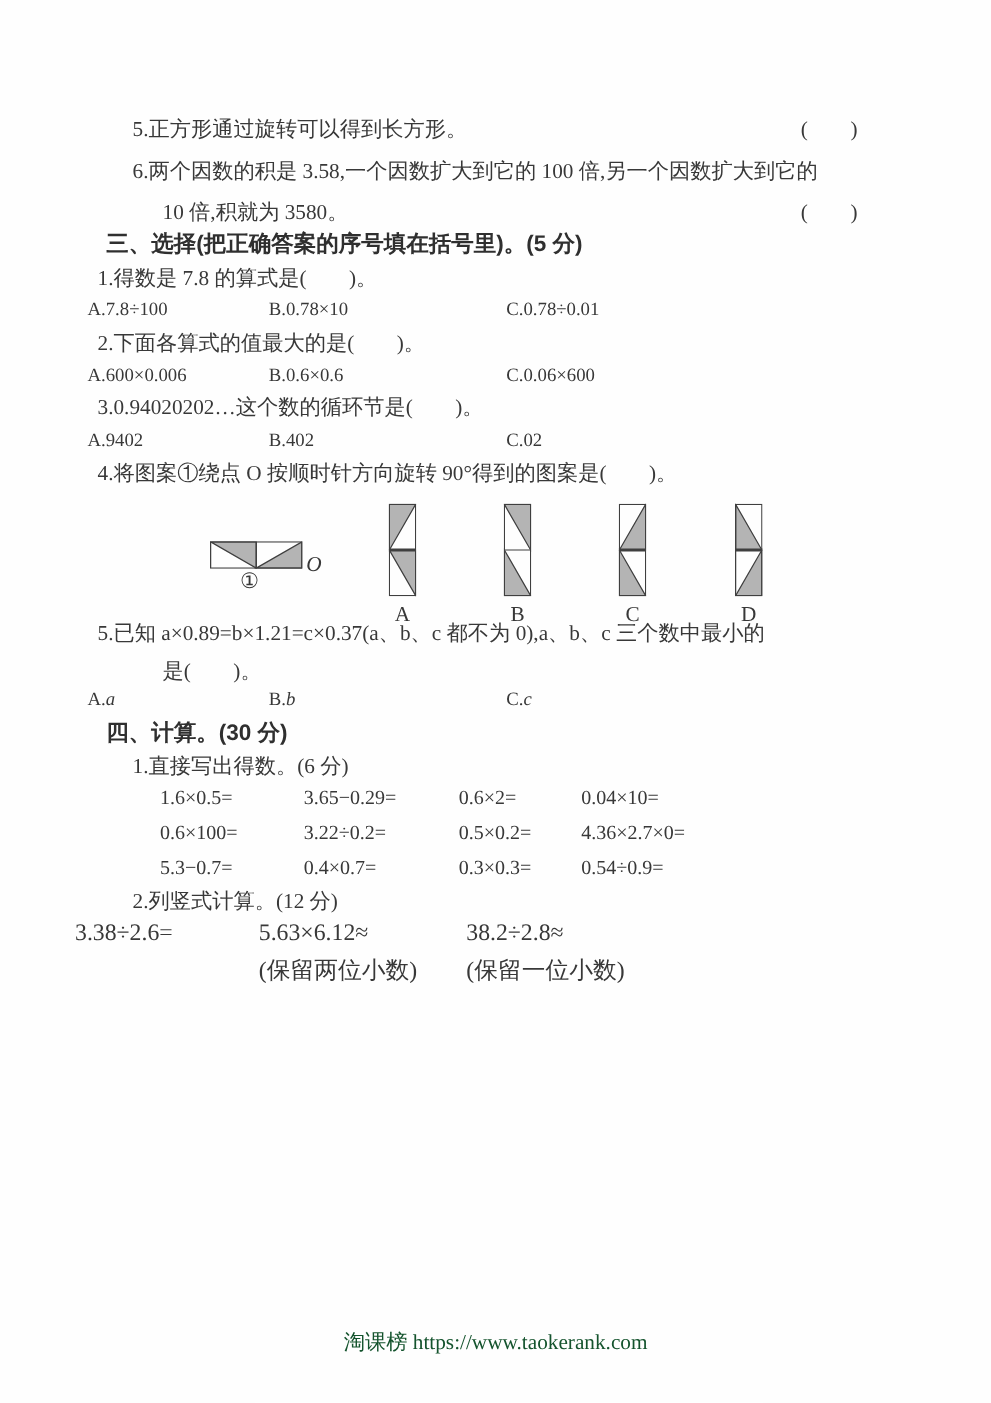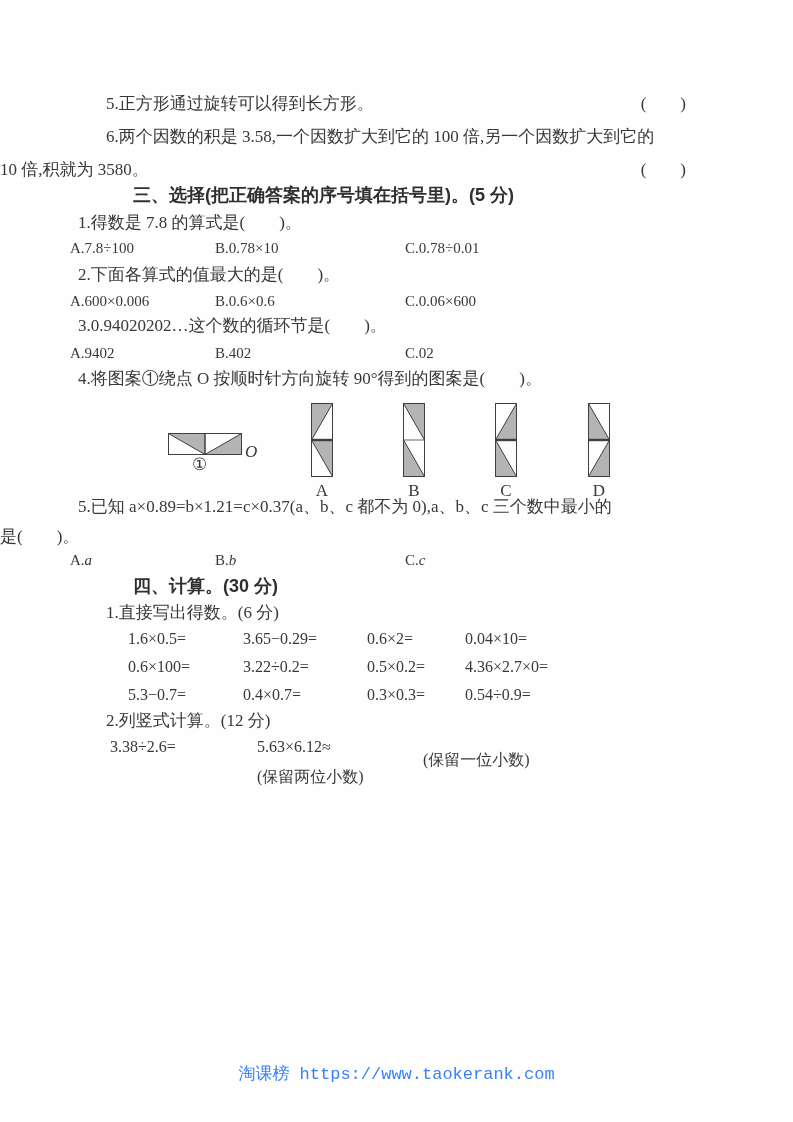--- a/index.html
+++ b/index.html
@@ -8,30 +8,29 @@
     position:relative;
     width:793px; height:1122px;
     background:#fefefe;
     overflow:hidden;
     font-family:"Liberation Serif","DejaVu Serif",serif;
     color:#383838;
   }
   .content { position:absolute; top:95px; left:0; width:100%; }
   .row { font-size:17px; line-height:17px;gap:19px; }
   .ind1 { padding-left:106px; }
-  .ind2 { }
+  .ind2 { padding-left:130px; }
   .jrow { display:flex; justify-content:space-between; padding-right:107px; }
   .jrow.j5 { padding-left:106px; }
   .bracket { white-space:pre; }
   .sec {
     font-size:18px; line-height:18px; font-weight:700;
     padding-left:85px;
     font-family:"Liberation Sans","DejaVu Sans",sans-serif;
     color:#2f2f2f;
-    margin-left:48px;
   }
   .stem { padding-left:78px; }
   .opt-row {
     display:grid;
     grid-template-columns:145px 190px 1fr;
     margin-left:70px; margin-right:40px;
     font-size:15px; line-height:17px;
   }
   .m16{margin-top:16px;} .m13{margin-top:13px;} .m11{margin-top:11px;}
   .m10{margin-top:10px;} .m9{margin-top:9px;} .m8{margin-top:8px;}
@@ -53,29 +52,29 @@
   .calc-grid {
     display:grid;
     grid-template-columns:115px 124px 98px 1fr;
     margin-left:128px; margin-right:40px;
     row-gap:11px;
     font-size:16px; line-height:17px;
   }
   .vert-grid {
     display:grid;
     grid-template-columns:147px 166px 1fr;
-    margin-left:110px; margin-right:40px;
-    font-size:16px; line-height:17px;
+    margin-left:60px; margin-right:40px;
+    font-size:19px; line-height:17px;
   }
   .vert-note { margin-top:13px; }
   .footer {
     position:absolute; top:1062px; left:0; width:100%;
     text-align:center;
-    font-family:Liberation Mono, monospace;
-    font-size:17px; color:#3b82f6;
+    font-family:Liberation Serif, serif;
+    font-size:17px; color:#14532d;
   }
 </style>
 </head>
 <body>
 
 <div class="paper">
   <div class="content">
 
     <div class="row jrow j5">
       <span>5.正方形通过旋转可以得到长方形。</span>
@@ -195,20 +194,21 @@
     <div class="vert-grid m9">
       <div>
         <div>3.38÷2.6=</div>
         <div class="vert-note"></div>
       </div>
       <div>
         <div>5.63×6.12≈</div>
         <div class="vert-note">(保留两位小数)</div>
       </div>
       <div>
+        <div>38.2÷2.8≈</div>
         <div class="vert-note">(保留一位小数)</div>
       </div>
     </div>
 
   </div>
 
   <div class="footer">淘课榜 https://www.taokerank.com</div>
 </div>
 
 </body></html>

